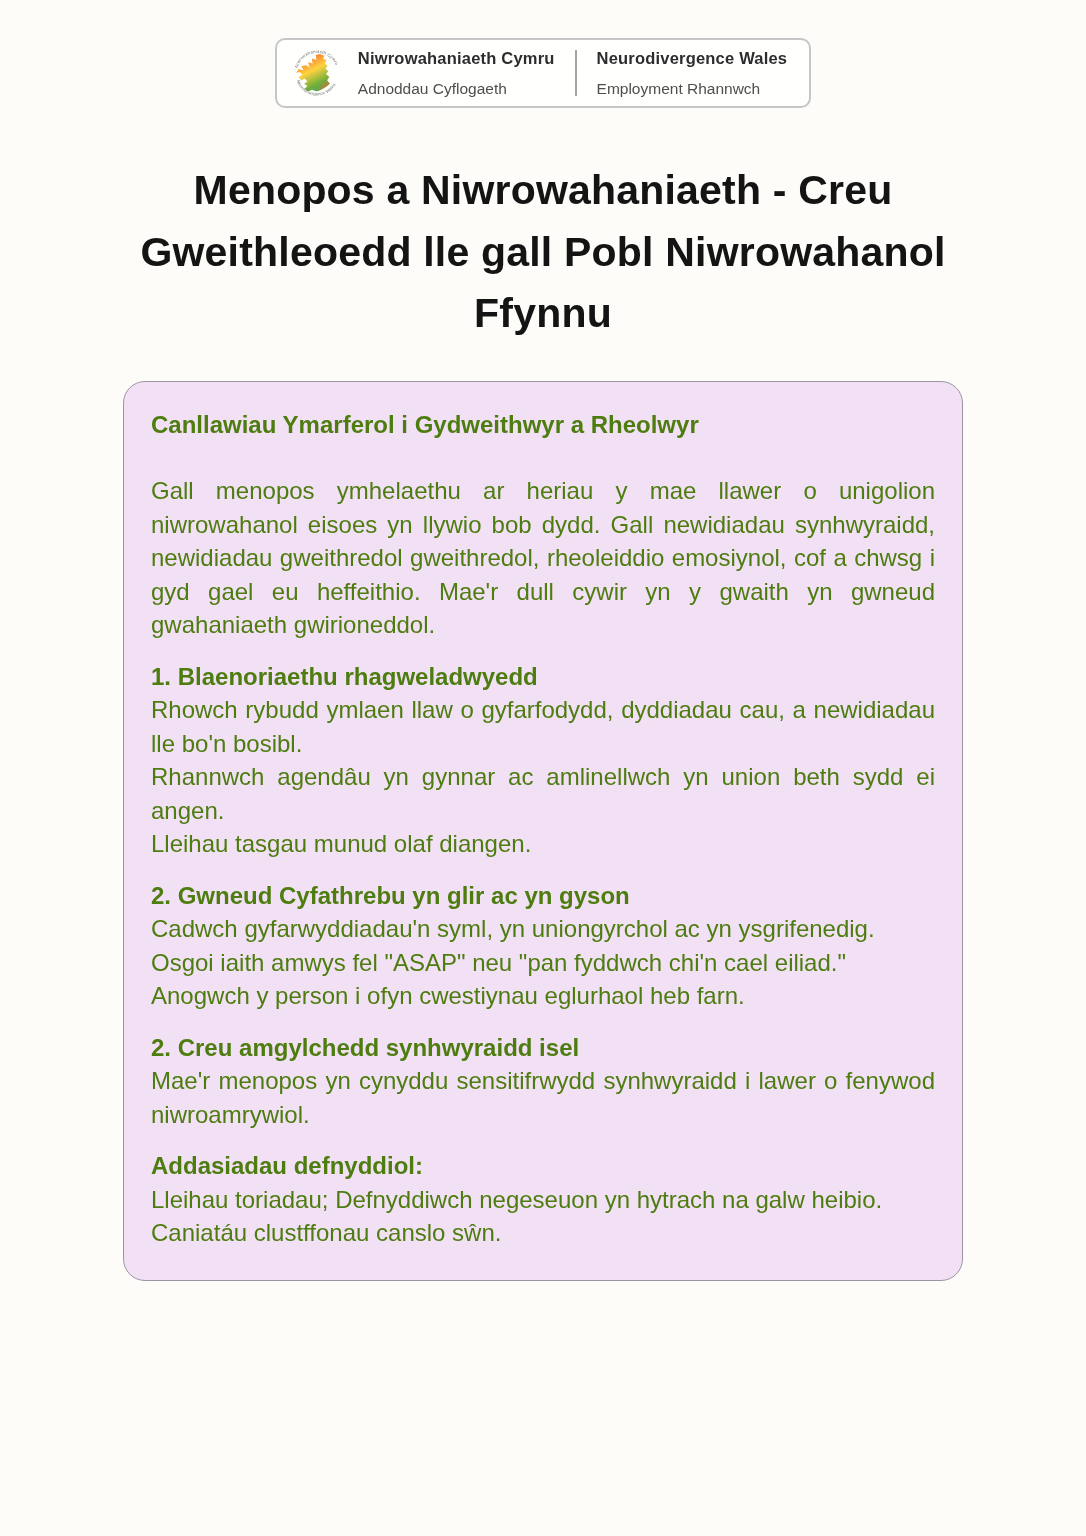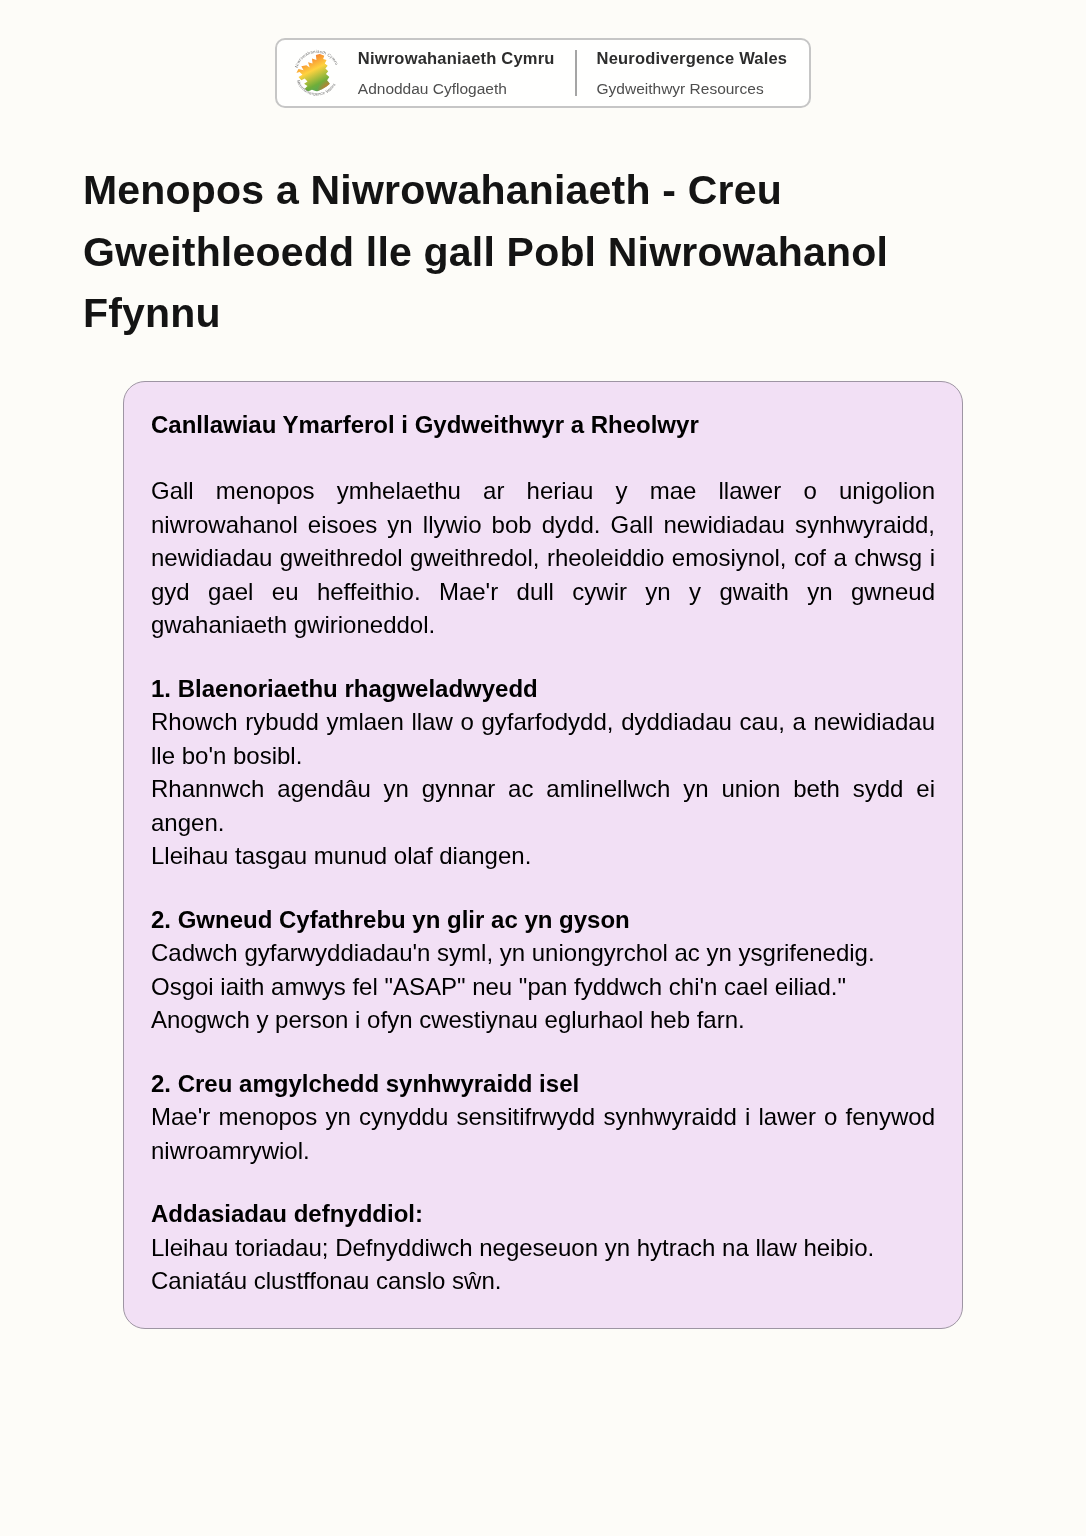--- a/index.html
+++ b/index.html
@@ -36,42 +36,43 @@
   .logo-mark{ width:56px; height:56px; flex:0 0 auto; }
   .logo-col{ display:flex; flex-direction:column; justify-content:center; }
   .logo-bold{ font-weight:bold; font-size:16.5px; color:#2d2d2d; letter-spacing:.2px; line-height:1.25; }
   .logo-sub{ font-size:15.5px; color:#4e4e4e; line-height:1.25; margin-top:10px; }
   .logo-divider{ width:2px; height:46px; background:#a5a5a5; margin:0 7px; flex:0 0 auto; }
 
   
   h1.page-title{
     width:920px;
     margin:52px auto 0;
+    text-align:center;
     font-size:41px;
     line-height:1.5;
     font-weight:bold;
     color:#141414;
     letter-spacing:.2px;
   }
 
   
   .card{
     width:840px;
     margin:36px auto 0;
     background:var(--card-bg);
     border:1.5px solid var(--card-border);
     border-radius:22px;
     padding:26px 27px 30px;
     font-size:24px;
     line-height:33.5px;
-    color:#000000;
+    color:#4d7c0f;
   }
   .card-heading{ font-weight:bold; margin:0 0 33px; }
   .body-text{ margin:0; text-align:justify; }
-  .section{ margin-top:30px; }
+  .section{ margin-top:18px; }
   .section-heading{ font-weight:bold; margin:0; }
 </style>
 </head>
 <body>
 
 <div class="page">
 
   <header class="logo-wrap">
     <div class="logo-box">
       <svg class="logo-mark" viewBox="0 0 100 100" aria-hidden="true">
@@ -105,21 +106,21 @@
           <textPath href="#arcBottom" startOffset="10%">Neurodivergence Wales</textPath>
         </text>
       </svg>
       <div class="logo-col">
         <div class="logo-bold">Niwrowahaniaeth Cymru</div>
         <div class="logo-sub">Adnoddau Cyflogaeth</div>
       </div>
       <div class="logo-divider"></div>
       <div class="logo-col">
         <div class="logo-bold">Neurodivergence Wales</div>
-        <div class="logo-sub">Gydweithwyr Resources</div>
+        <div class="logo-sub">Employment Rhannwch</div>
       </div>
     </div>
   </header>
 
   <h1 class="page-title">Menopos a Niwrowahaniaeth - Creu Gweithleoedd lle gall Pobl Niwrowahanol Ffynnu</h1>
 
   <section class="card">
     <p class="card-heading">Canllawiau Ymarferol i Gydweithwyr a Rheolwyr</p>
     <p class="body-text">Gall menopos ymhelaethu ar heriau y mae llawer o unigolion niwrowahanol eisoes yn llywio bob dydd. Gall newidiadau synhwyraidd, newidiadau gweithredol gweithredol, rheoleiddio emosiynol, cof a chwsg i gyd gael eu heffeithio. Mae'r dull cywir yn y gwaith yn gwneud gwahaniaeth gwirioneddol.</p>
 
@@ -137,18 +138,18 @@
       <p class="body-text">Anogwch y person i ofyn cwestiynau eglurhaol heb farn.</p>
     </div>
 
     <div class="section">
       <p class="section-heading">2. Creu amgylchedd synhwyraidd isel</p>
       <p class="body-text">Mae'r menopos yn cynyddu sensitifrwydd synhwyraidd i lawer o fenywod niwroamrywiol.</p>
     </div>
 
     <div class="section">
       <p class="section-heading">Addasiadau defnyddiol:</p>
-      <p class="body-text">Lleihau toriadau; Defnyddiwch negeseuon yn hytrach na llaw heibio.</p>
+      <p class="body-text">Lleihau toriadau; Defnyddiwch negeseuon yn hytrach na galw heibio.</p>
       <p class="body-text">Caniatáu clustffonau canslo sŵn.</p>
     </div>
   </section>
 
 </div>
 
 </body></html>

